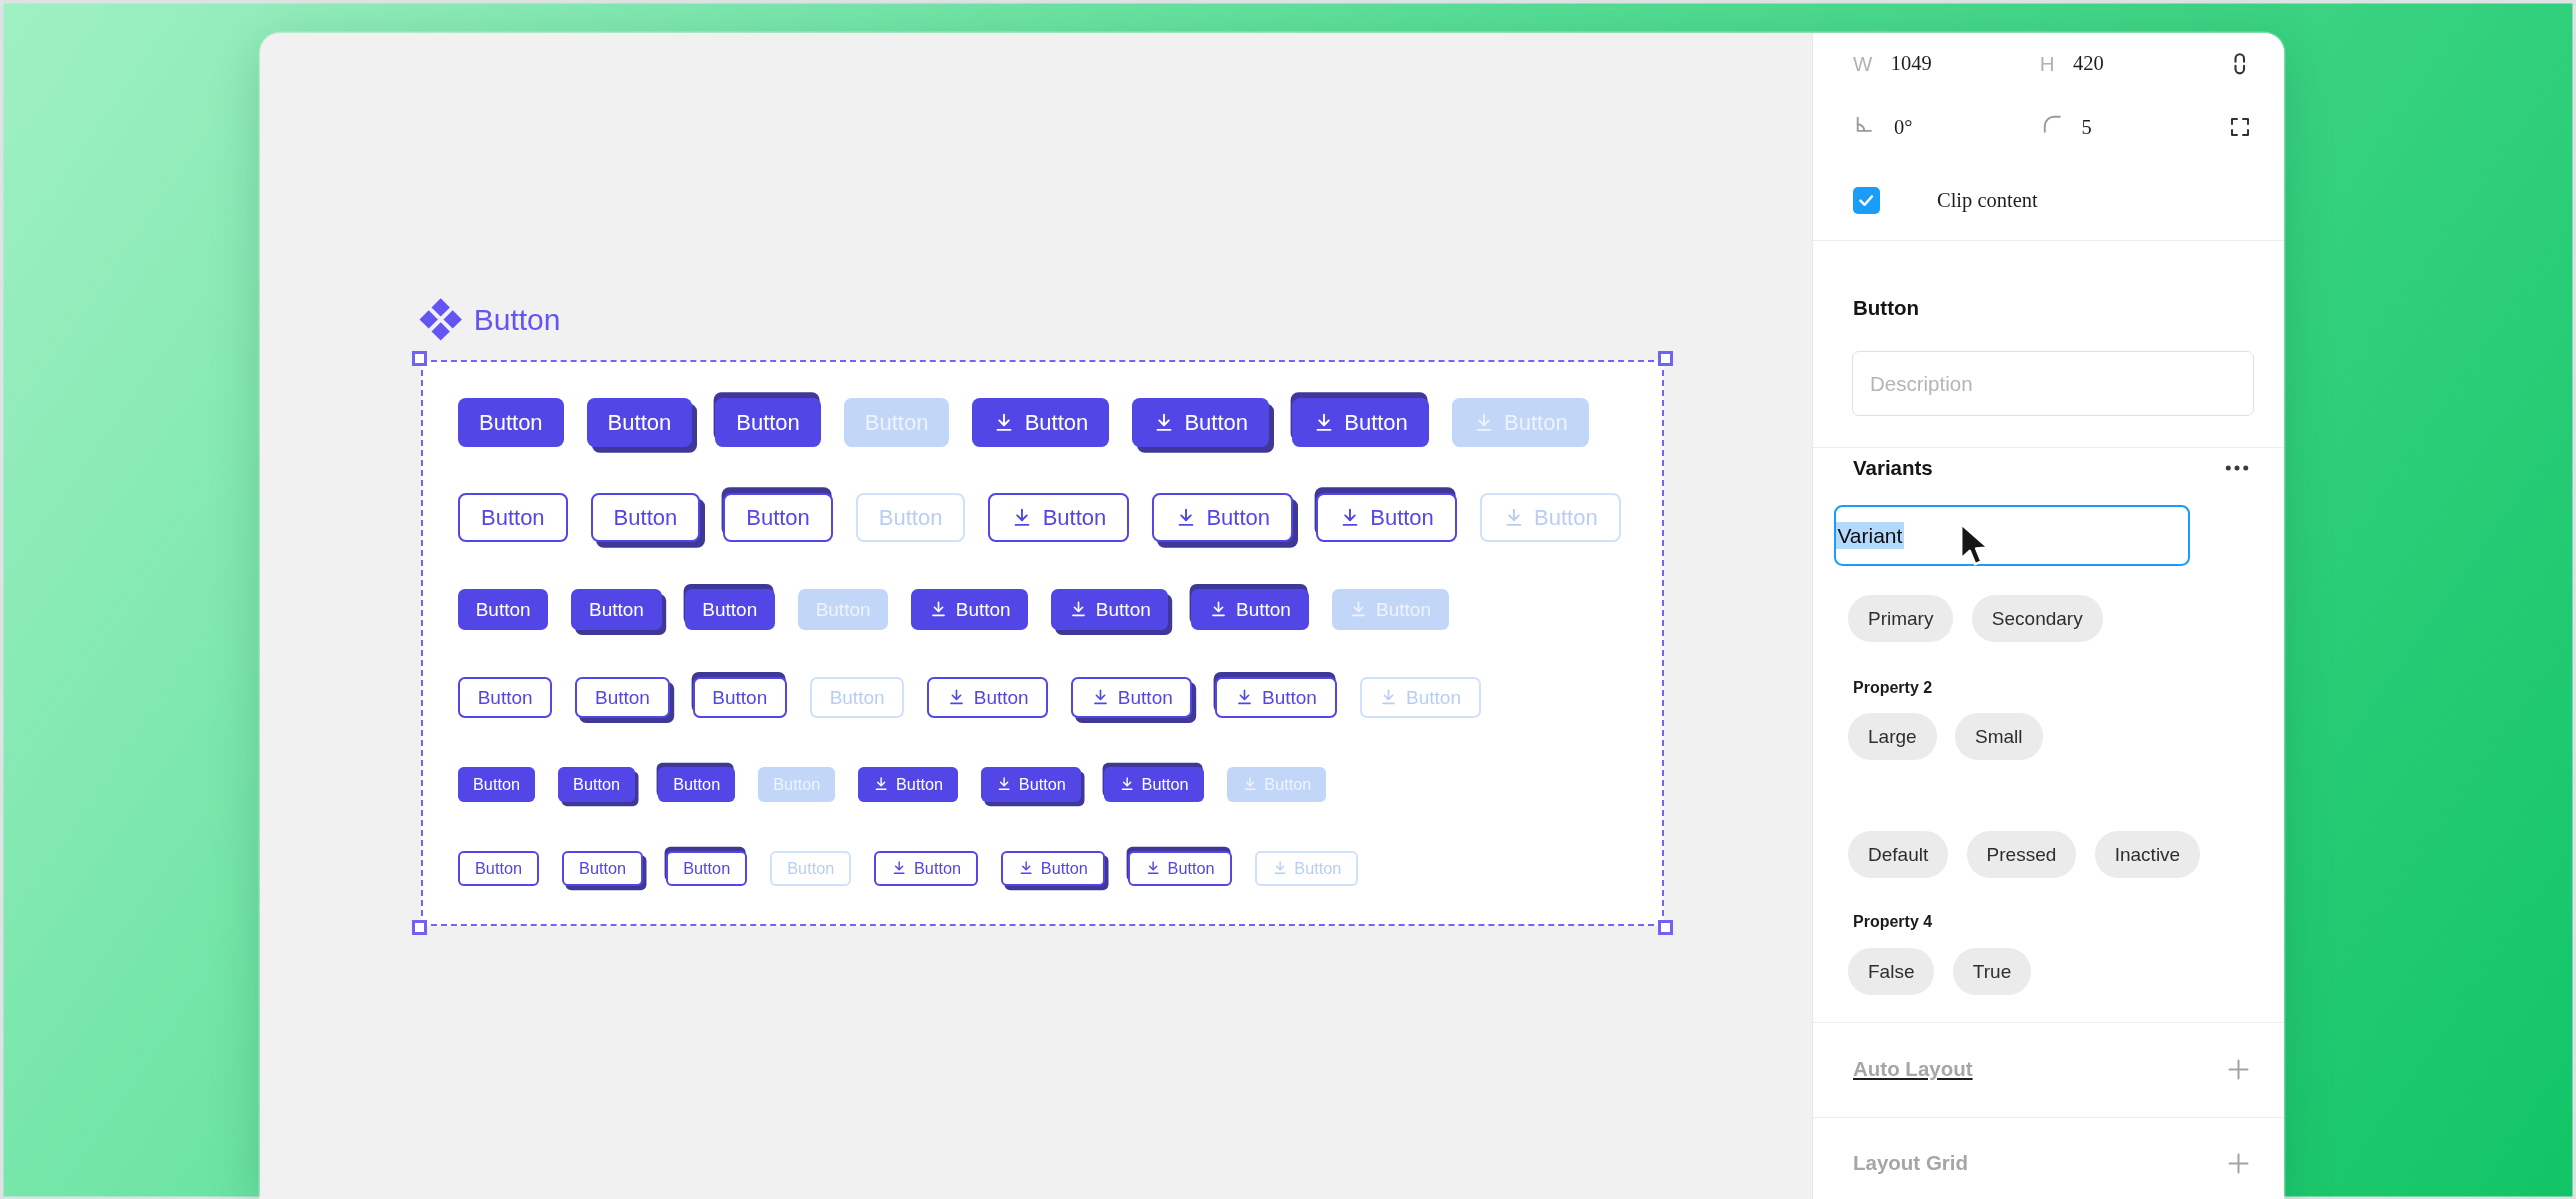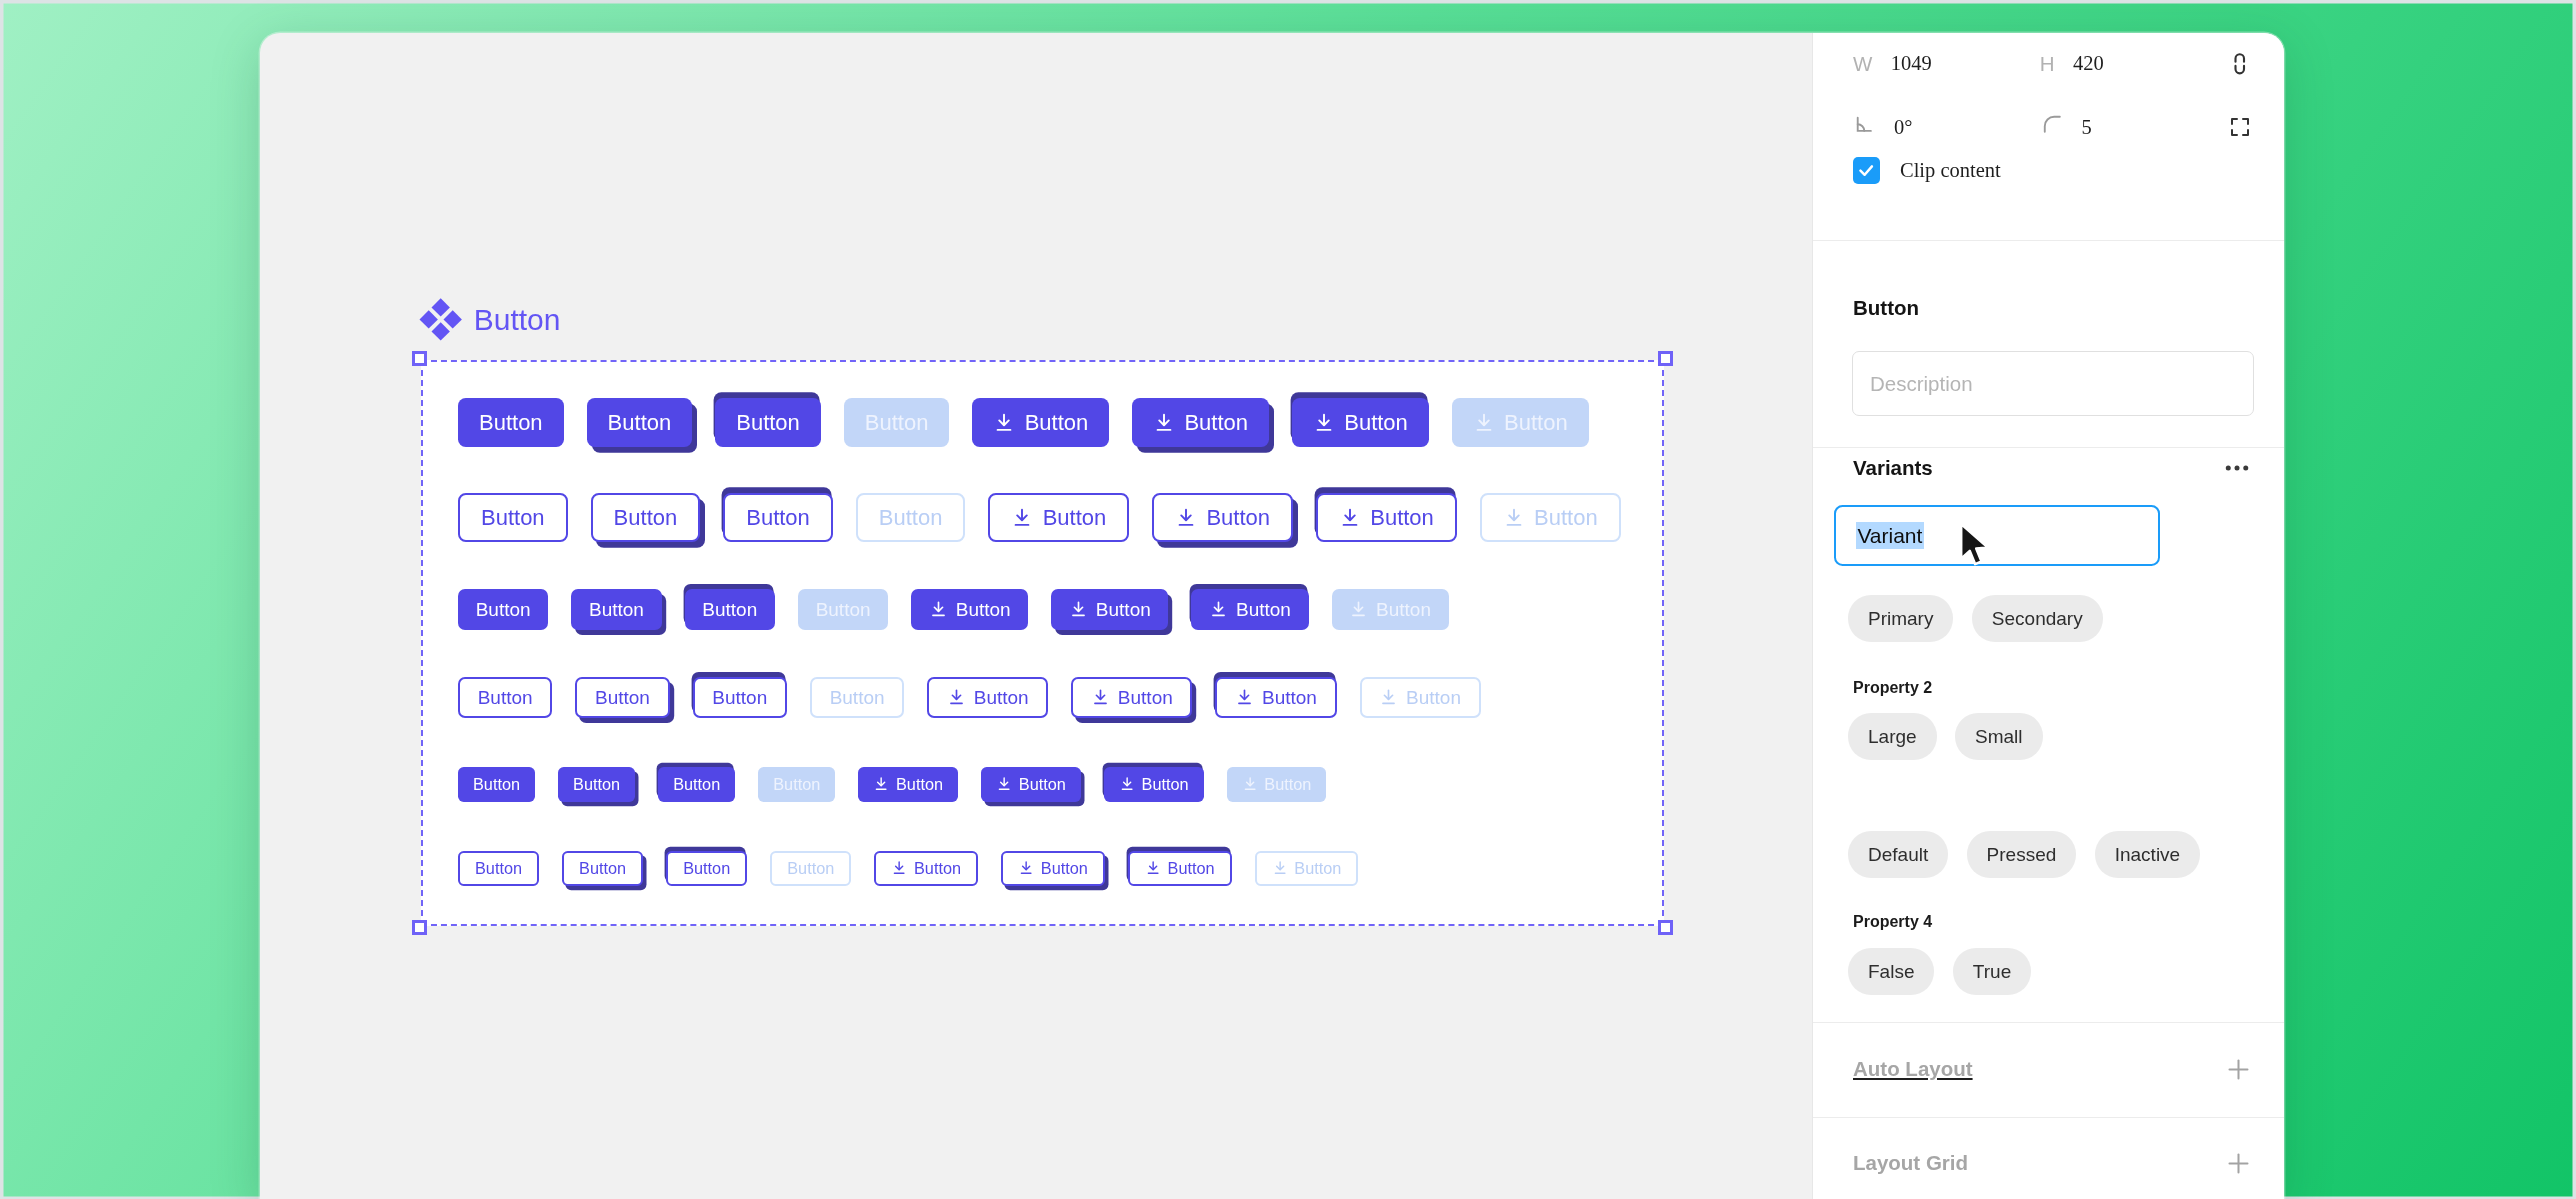--- a/index.html
+++ b/index.html
@@ -45,22 +45,22 @@
   .pval{color:#1f1f1f;font-family:Liberation Serif, serif;}
   .phead{font-weight:700;font-size:20.5px;color:#151515;}
   .pprop{font-weight:600;font-size:16px;color:#1b1b1b;}
   .pmuted{color:#a6a6a6;font-weight:600;font-size:20.5px;}
   .icon-right{margin-left:auto;display:flex;align-items:center;}
   .dimcol{display:flex;align-items:center;width:190px;gap:18.4px;}
   .checkbox{width:27px;height:27px;border-radius:5px;background:#1a9cf9;display:flex;
     align-items:center;justify-content:center;margin-right:20px;flex:0 0 auto;}
   .desc-input{position:absolute;left:39px;right:30px;top:318px;height:65px;border:1.4px solid #e0e0e0;
     border-radius:7px;display:flex;align-items:center;padding:0 17px;color:#b5b5b5;font-size:20.5px;background:#fff;}
-  .vinput{position:absolute;left:21px;width:326px;top:472px;height:61px;border:2.8px solid #1a9cf9;
-    border-radius:8.5px;background:#fff;display:flex;align-items:center;padding:0 20px;font-size:21px;color:#0e0e0e;}
+  .vinput{position:absolute;left:21px;width:356px;top:472px;height:61px;border:2.8px solid #1a9cf9;
+    border-radius:8.5px;background:#fff;display:flex;align-items:center;padding:0 0;font-size:21px;color:#0e0e0e;}
   .vinput .seltext{background:#b3d9ff;padding:1.4px 1.4px;}
   .chips{position:absolute;left:35px;right:28px;display:flex;gap:18.4px;}
   .chip{height:47px;padding:0 20px;border-radius:23px;background:#ebebeb;color:#2e2e2e;
     font-size:19px;display:inline-flex;align-items:center;line-height:1;}
   .cursor{position:absolute;z-index:50;}
 </style>
 </head>
 <body>
 
 <div class="stage">
@@ -404,21 +404,21 @@
         <span class="icon-right">
           <svg width="24" height="24" viewBox="0 0 24 24" fill="none" stroke="#333" stroke-width="2" stroke-linecap="round" stroke-linejoin="round">
             <path d="M4 9 V4 h5"></path>
               <path d="M15 4 h5 v5"></path>
               <path d="M20 15 v5 h-5"></path>
               <path d="M9 20 H4 v-5"></path>
           </svg>
         </span>
       </div>
 
-      <div class="prow" style="top:117px;height:40px;">
+      <div class="prow" style="top:147px;height:40px;gap:37px;">
         <span class="checkbox">
           <svg width="18.4" height="18.4" viewBox="0 0 24 24" fill="none" stroke="#fff" stroke-width="3.2" stroke-linecap="round" stroke-linejoin="round">
               <path d="M4.5 12.5 L10 18 L19.5 7"></path>
             </svg>
         </span>
         <span class="pval">Clip content</span>
       </div>
 
       <div class="pdiv" style="top:207px;"></div>
 

